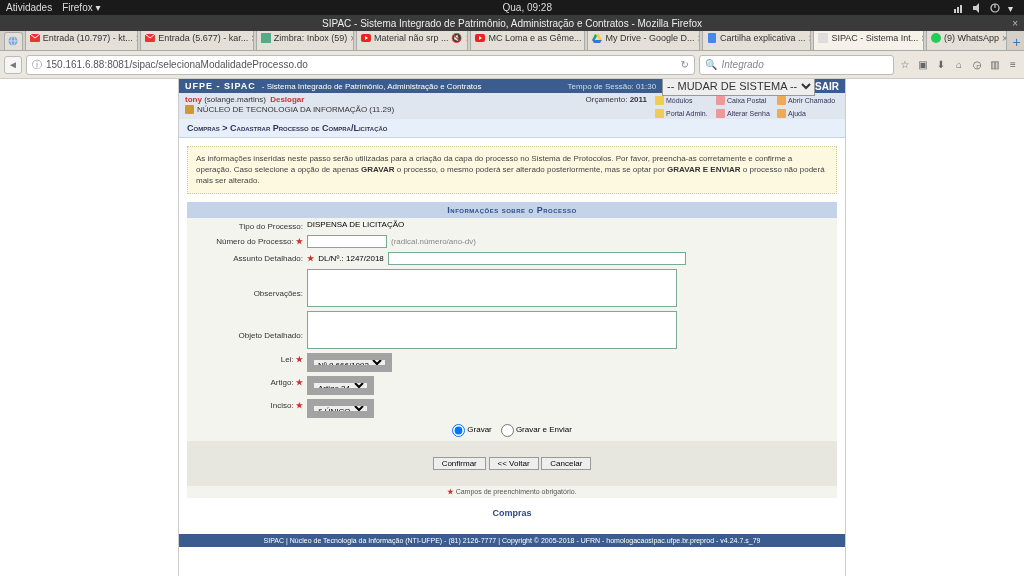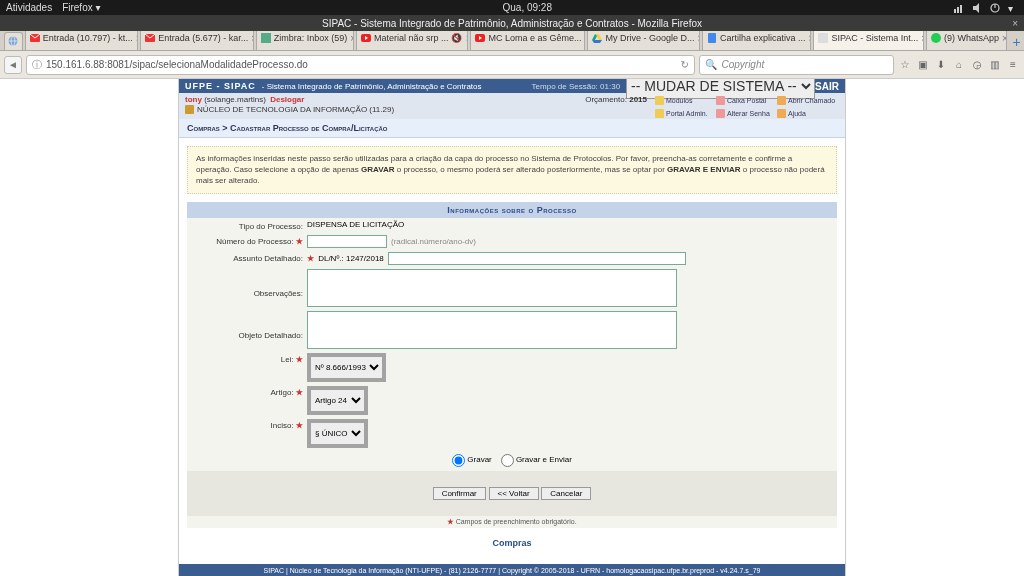--- a/index.html
+++ b/index.html
@@ -36,21 +36,21 @@
   
   .page-wrap { position: relative; height: calc(576px - 15px - 16px - 20px - 28px); background: #fff; overflow: hidden; }
   .page { width: 666px; margin: 0 auto; background: #fff; }
   .page-left-shadow { position: absolute; top:0; bottom:0; width:1px; background:#ccc; left: calc((1024px - 666px)/2 - 1px); }
   .page-right-shadow { position: absolute; top:0; bottom:0; width:1px; background:#ccc; right: calc((1024px - 666px)/2 - 1px); }
 
   .hdr { background: #3b5c8f; color: #fff; height: 14px; display: flex; align-items: center; padding: 0 6px; font-size: 9px; }
   .hdr .title { font-weight: bold; letter-spacing: 1px; }
   .hdr .sub { margin-left: 6px; font-size: 8px; }
   .hdr .sess { margin-left: auto; font-size: 8px; color: #cde; }
-  .hdr .sys-sel { margin-left: 6px; background: #eee; color: #333; font-size: 14px; border: 1px solid #999; height: 25px; }
+  .hdr .sys-sel { margin-left: 6px; background: #eee; color: #333; font-size: 11px; border: 1px solid #999; height: 19px; }
   .hdr .sair { font-weight: bold; font-size: 10px; color: #fff; }
 
   .subhdr { background: #e0e6f0; height: 26px; display: flex; padding: 0 6px; font-size: 8px; color: #333; }
   .subhdr .uinfo { flex: 1; padding-top: 2px; }
   .subhdr .uinfo .user { color: #c33; font-weight: bold; }
   .subhdr .uinfo .logout { color: #c33; font-weight: bold; margin-left: 2px; }
   .subhdr .uinfo .unit { display: flex; align-items: center; gap: 3px; margin-top: 1px; }
   .subhdr .orc { padding-top: 2px; margin-right: 8px; }
   .subhdr .links { display: grid; grid-template-columns: 60px 60px 62px; grid-template-rows: 12px 12px; gap: 1px; padding-top: 1px; }
   .subhdr .links a { display: flex; align-items: center; gap: 2px; font-size: 7px; color: #335; }
@@ -62,21 +62,21 @@
   .info-box b { color: #333; }
 
   .sect-title { background: #c5d3e8; color: #2a4c87; font-size: 9px; font-weight: bold; padding: 3px 0; text-align: center; font-variant: small-caps; letter-spacing: 0.5px; margin: 0 8px; }
 
   .form-table { margin: 0 8px; background: #f4f4ef; }
   .form-row { display: flex; padding: 2px 4px; align-items: flex-start; font-size: 8px; }
   .form-row label { width: 116px; text-align: right; padding-right: 4px; color: #333; padding-top: 2px; }
   .form-row .val { flex: 1; display: flex; align-items: center; gap: 4px; }
   .form-row input[type=text] { border: 1px solid #7a9; font-size: 8px; height: 13px; padding: 0 2px; }
   .form-row textarea { border: 1px solid #7a9; font-size: 8px; width: 370px; resize: none; }
-  .form-row select { border: 4px solid #a3a3a3; font-size: 8px; height: 29px; background: #eee; }
+  .form-row select { border: 7px solid #a3a3a3; font-size: 8px; height: 19px; background: #eee; }
   .req { color: #c33; font-weight: bold; }
   .hint { color: #888; font-size: 8px; }
 
   .radio-row { text-align: center; padding: 4px; font-size: 8px; background: #f4f4ef; margin: 0 8px; }
   .radio-row input { vertical-align: middle; }
 
   .btn-row { text-align: center; padding: 16px; background: #e7e7df; margin: 0 8px; }
   .btn-row button { font-size: 8px; background: #eee; border: 1px solid #999; padding: 1px 8px; cursor: pointer; }
   .req-note { text-align: center; font-size: 7px; color: #555; padding: 2px; background: #f4f4ef; margin: 0 8px 4px; }
   .req-note .req { margin-right: 2px; }
@@ -207,21 +207,21 @@
 
 <div class="nav-bar">
   <div class="nav-btn">◄</div>
   <div class="addr">
     <span style="color:#888;margin-right:4px">ⓘ</span>
     <span>150.161.6.88:8081/sipac/selecionaModalidadeProcesso.do</span>
     <span class="reload">↻</span>
   </div>
   <div class="search-box">
     <span style="margin-right:4px">🔍</span>
-    <span style="font-style:italic">Copyright</span>
+    <span style="font-style:italic">Integrado</span>
   </div>
   <div class="nav-icon">☆</div>
   <div class="nav-icon">▣</div>
   <div class="nav-icon">⬇</div>
   <div class="nav-icon">⌂</div>
   <div class="nav-icon">◶</div>
   <div class="nav-icon">▥</div>
   <div class="nav-icon">≡</div>
 </div>
 
@@ -245,21 +245,21 @@
           <span>(solange.martins)</span>
           <span class="logout">Deslogar</span>
         </div>
         <div class="unit">
           <span class="mini-ico" style="background:#c93"></span>
           <span>NÚCLEO DE TECNOLOGIA DA INFORMAÇÃO (11.29)</span>
         </div>
       </div>
       <div class="orc">
         <span>Orçamento:</span>
-        <b>2015</b>
+        <b>2011</b>
       </div>
       <div class="links">
         <a>
             <span class="mini-ico" style="background:#ec5"></span>
             <span>Módulos</span>
           </a>
         <a>
             <span class="mini-ico" style="background:#e99"></span>
             <span>Caixa Postal</span>
           </a>

